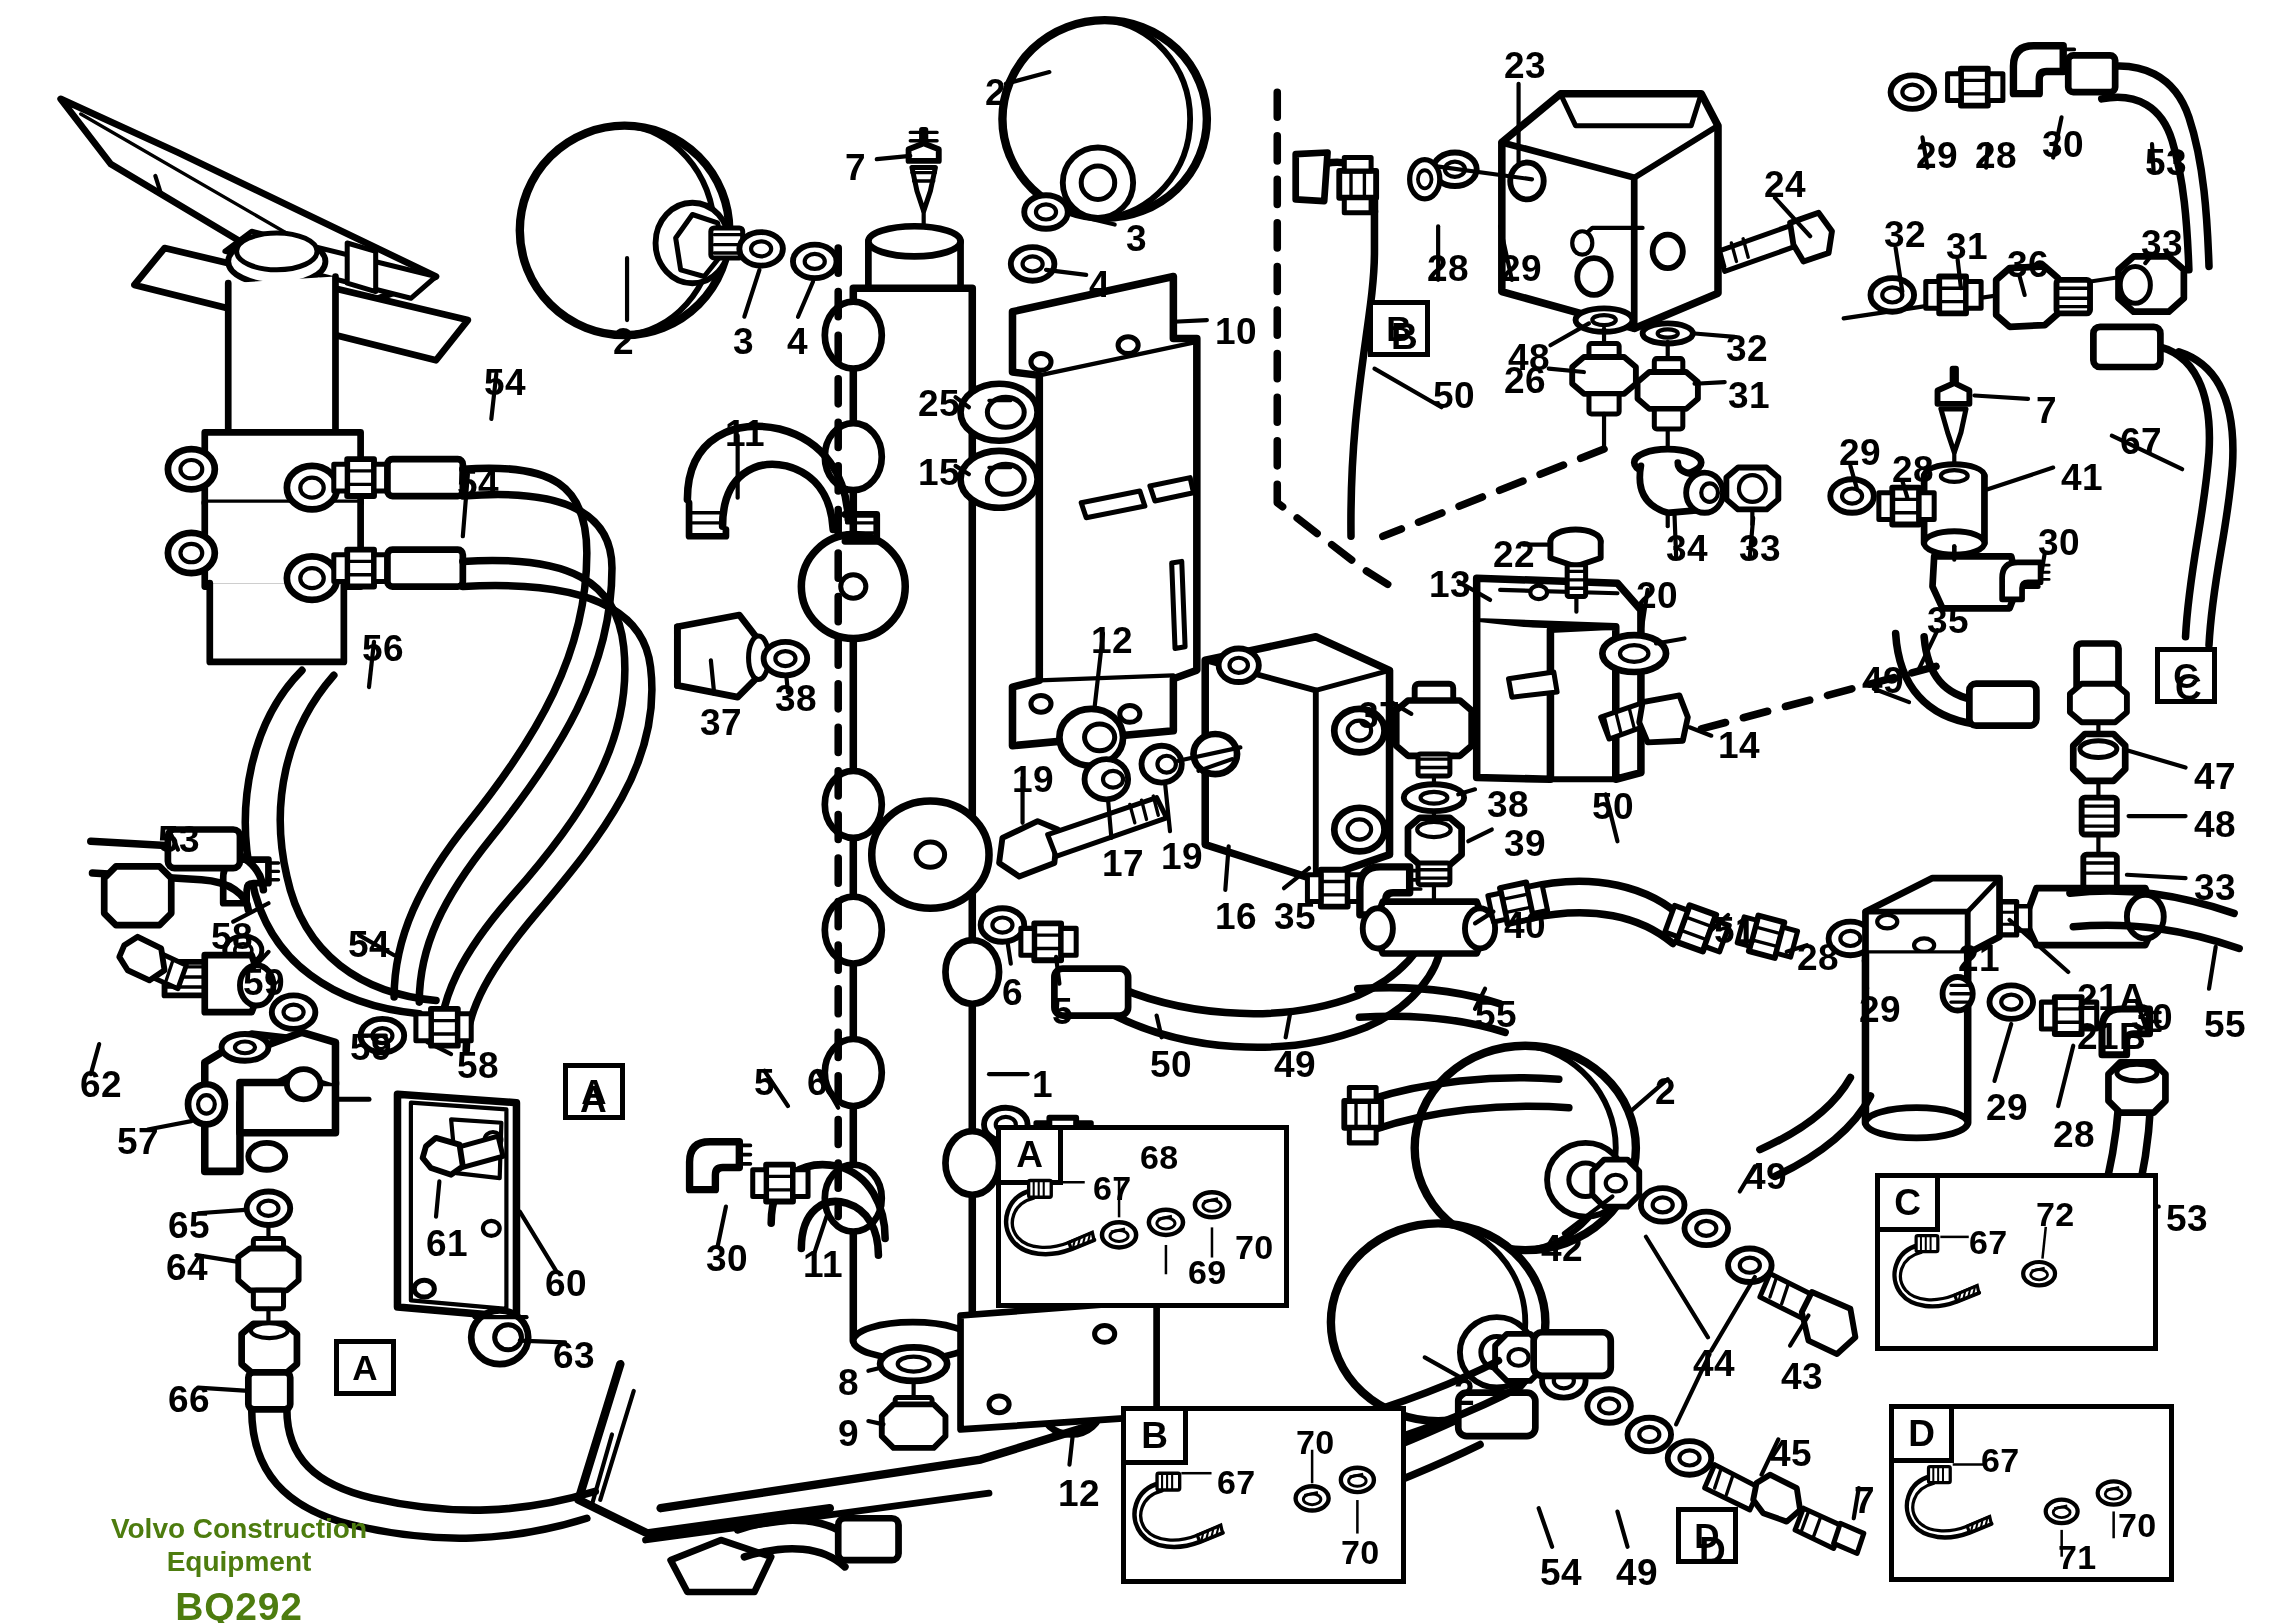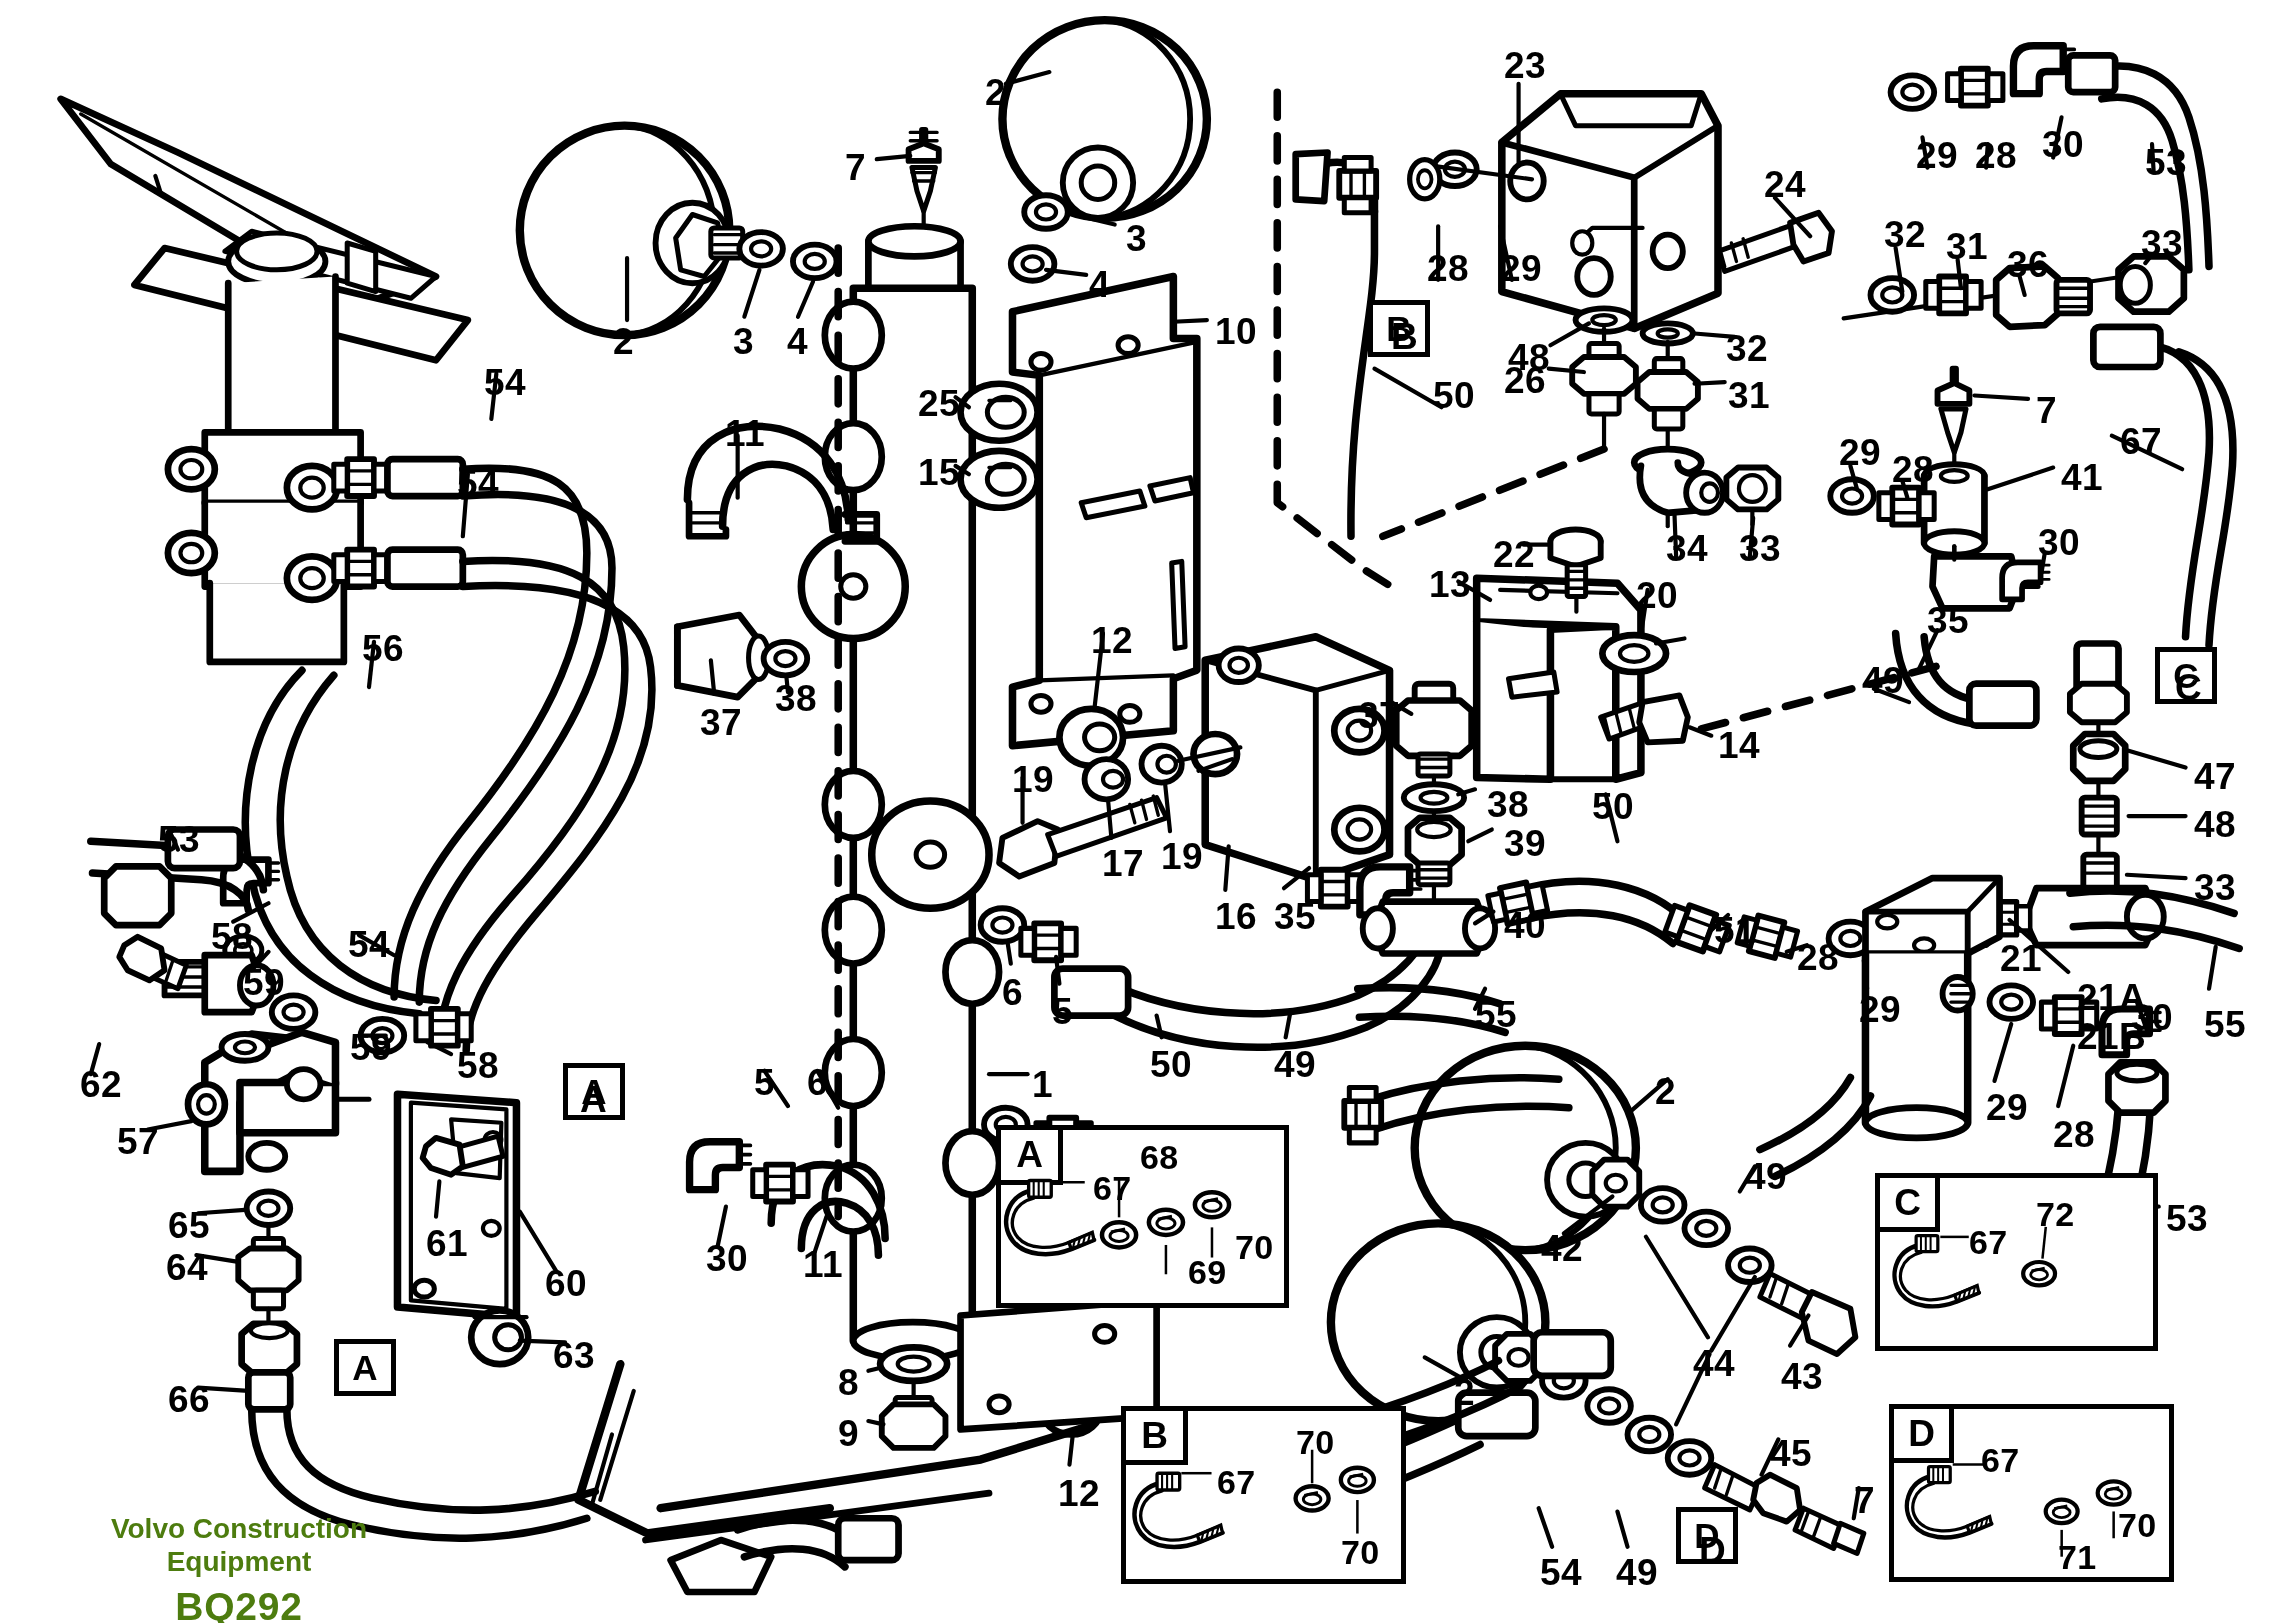--- a/index.html
+++ b/index.html
@@ -1040,21 +1040,21 @@
       <div class="cal m" style="left: 1636px; top: 577px;">20</div>
       <div class="cal m" style="left: 1718px; top: 727px;">14</div>
       <div class="cal m" style="left: 1358px; top: 697px;">37</div>
       <div class="cal m" style="left: 1487px; top: 786px;">38</div>
       <div class="cal m" style="left: 1504px; top: 825px;">39</div>
       <div class="cal m" style="left: 1504px; top: 907px;">40</div>
       <div class="cal m" style="left: 1592px; top: 788px;">50</div>
       <div class="cal m" style="left: 1714px; top: 912px;">51</div>
       <div class="cal m" style="left: 1797px; top: 939px;">28</div>
       <div class="cal m" style="left: 1859px; top: 991px;">29</div>
-      <div class="cal m" style="left: 2000px; top: 940px;">21</div>
+      <div class="cal m" style="left: 1958px; top: 940px;">21</div>
       <div class="cal m" style="left: 2077px; top: 979px;">21A</div>
       <div class="cal m" style="left: 2077px; top: 1018px;">21B</div>
       <div class="cal m" style="left: 2131px; top: 999px;">30</div>
       <div class="cal m" style="left: 2204px; top: 1006px;">55</div>
       <div class="cal m" style="left: 1986px; top: 1089px;">29</div>
       <div class="cal m" style="left: 2053px; top: 1116px;">28</div>
       <div class="cal m" style="left: 2166px; top: 1200px;">53</div>
       <div class="cal m" style="left: 1012px; top: 761px;">19</div>
       <div class="cal m" style="left: 1102px; top: 845px;">17</div>
       <div class="cal m" style="left: 1161px; top: 838px;">19</div>

